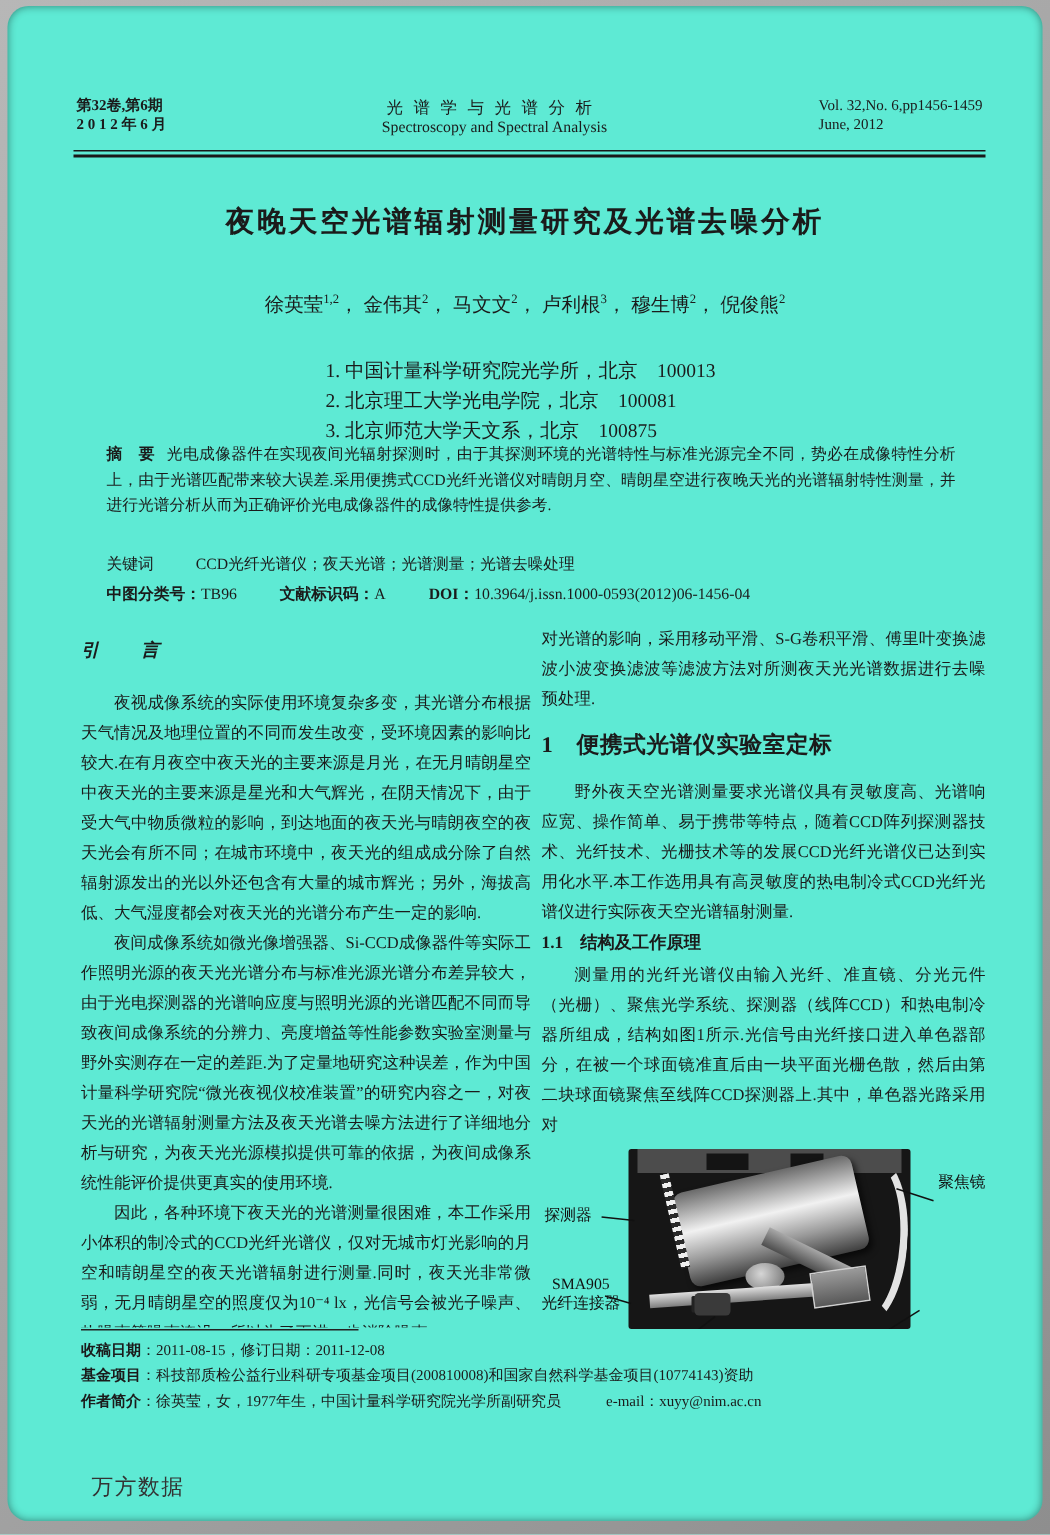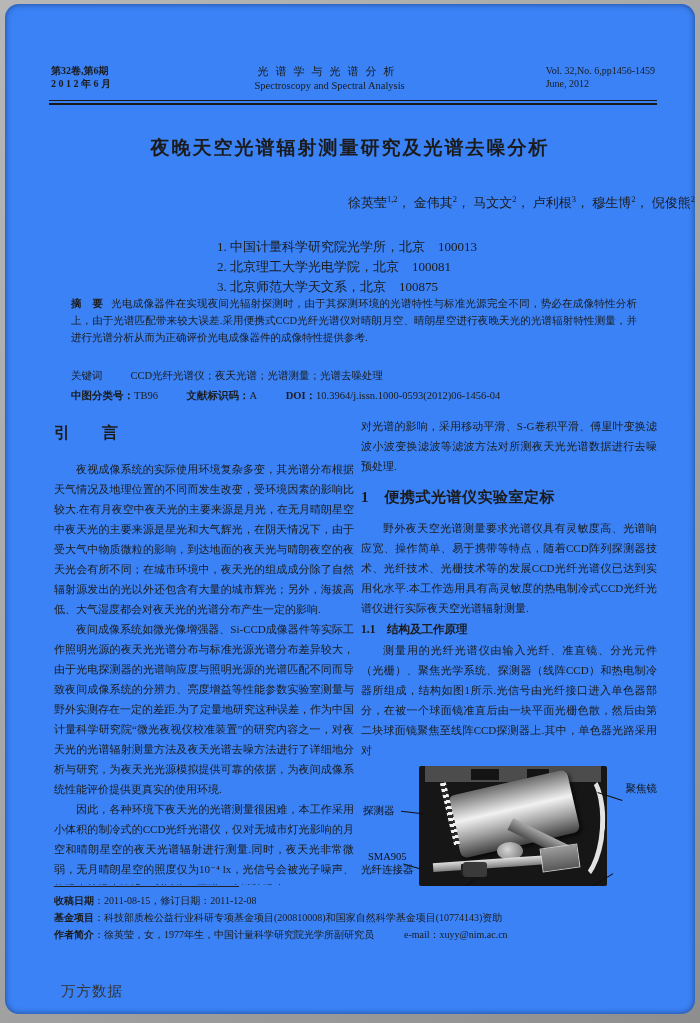--- a/index.html
+++ b/index.html
@@ -4,52 +4,52 @@
 <style>
   html,body{margin:0;padding:0;}
   body{
     width:700px;height:1023px;position:relative;overflow:hidden;
     background:linear-gradient(135deg,#b7b7b7 0%,#a3a3a3 55%,#8e8e8e 100%);
     font-family:"Liberation Serif","DejaVu Serif",serif;
     color:#1b1b1b;
   }
   .page{
     position:absolute;left:5px;top:4px;right:5px;bottom:9px;
-    background:#3b82f6;border-radius:14px;
+    background:#5eead4;border-radius:14px;
     box-shadow:0 0 6px rgba(0,0,0,.45) inset;
   }
   
   .journal-header{position:absolute;top:60px;left:46px;right:40px;display:flex;justify-content:space-between;}
   .jh-left{font-size:10px;line-height:13px;font-weight:bold;}
   .jh-left .spaced{letter-spacing:2.5px;}
   .jh-center{text-align:center;}
   .jh-center .cn{font-size:11px;font-weight:normal;letter-spacing:7px;}
   .jh-center .en{font-size:10.5px;margin-top:1px;}
   .jh-right{font-size:10px;line-height:13px;text-align:left;}
   .header-rule{position:absolute;top:96px;left:44px;right:38px;height:2px;border-top:1.6px solid #191919;border-bottom:2.2px solid #191919;}
   
   .article-title{position:absolute;top:131px;left:0;right:0;text-align:center;font-size:19px;font-weight:bold;letter-spacing:2px;}
-  .authors{position:absolute;top:190px;left:0;right:0;text-align:right;font-size:13px;}
+  .authors{position:absolute;top:190px;left:0;right:0;text-align:center;font-size:13px;}
   .authors sup{font-size:8.5px;}
   .affiliations{position:absolute;top:233px;left:212px;font-size:13px;line-height:20px;}
   
   .abstract{position:absolute;top:291px;left:66px;width:566px;font-size:10.5px;line-height:17px;text-align:justify;}
   .abstract .lbl{font-weight:bold;margin-right:8px;}
   .keywords{position:absolute;top:365px;left:66px;width:566px;font-size:10.5px;}
   .keywords .lbl{font-weight:normal;margin-right:28px;}
   .meta{position:absolute;top:385px;left:66px;width:566px;font-size:10.5px;}
   .meta .lbl{font-weight:bold;}
   .meta .seg{margin-right:26px;}
   
   .col{position:absolute;font-size:11px;line-height:20px;text-align:justify;overflow:hidden;}
   .col-left{top:417px;left:49px;width:300px;height:464px;}
   .col-right{top:412px;left:356px;width:296px;height:470px;}
   .col p{margin:0;text-indent:2em;}
   .col p.no-indent{text-indent:0;}
-  .h-intro{font-size:16px;font-weight:bold;letter-spacing:8px;margin:2px 0 16px 0;}
+  .h-intro{font-size:12px;font-weight:bold;letter-spacing:8px;margin:2px 0 16px 0;font-style:italic;}
   .h-sec{font-size:15px;font-weight:bold;margin:11px 0 11px 0;letter-spacing:.5px;}
   .h-subsec{font-size:11.5px;font-weight:bold;margin:1px 0 1px 0;}
   
   .figure{position:relative;height:146px;margin-top:6px;}
   .fig-photo{position:absolute;left:58px;top:0;width:188px;height:120px;background:#161616;border-radius:2px;overflow:hidden;}
   .fig-topstrip{position:absolute;left:6px;top:0;right:6px;height:16px;background:#4c4c4c;}
   .fig-notch1{position:absolute;left:52px;top:3px;width:28px;height:11px;background:#141414;}
   .fig-notch2{position:absolute;left:108px;top:3px;width:22px;height:11px;background:#141414;}
   .fig-cyl{position:absolute;left:34px;top:16px;width:122px;height:64px;border-radius:7px;
     background:linear-gradient(180deg,#6a6a6a 0%,#f1f1f1 42%,#9a9a9a 72%,#3f3f3f 100%);

